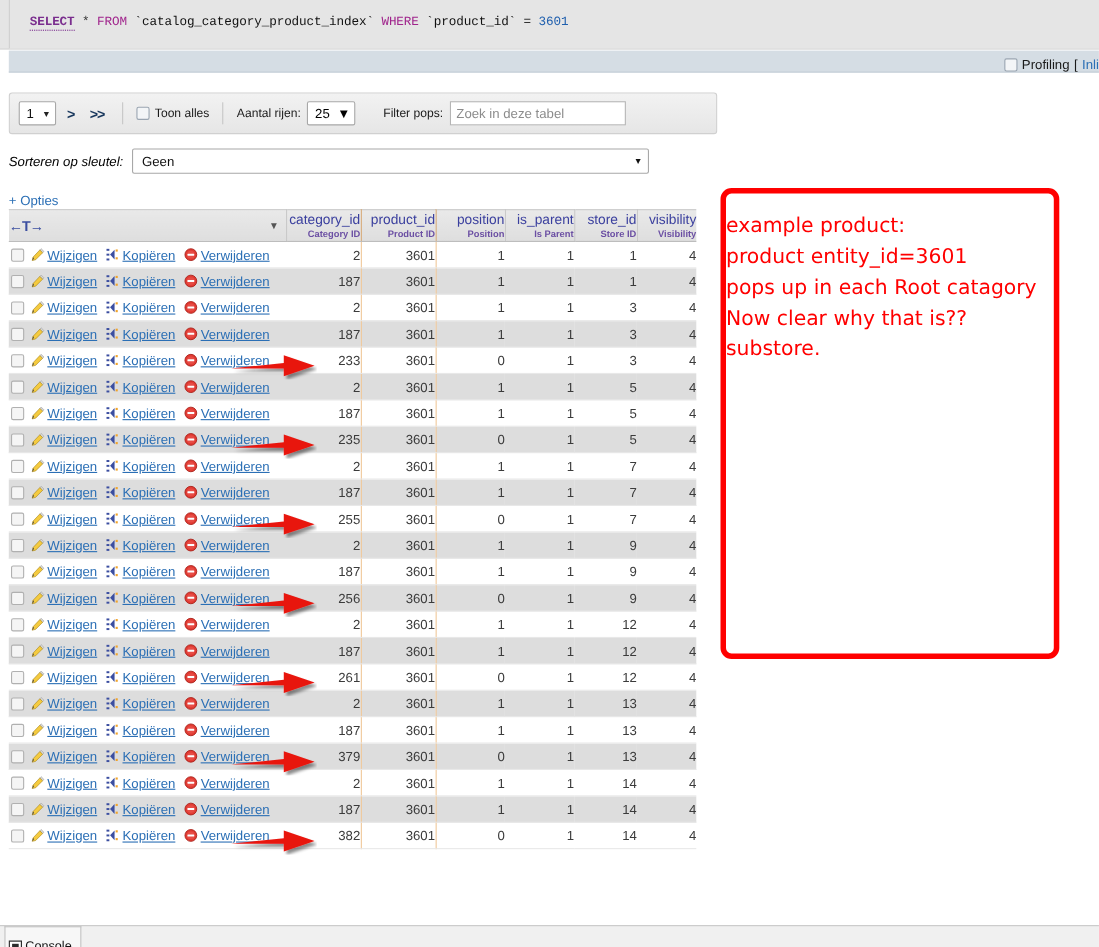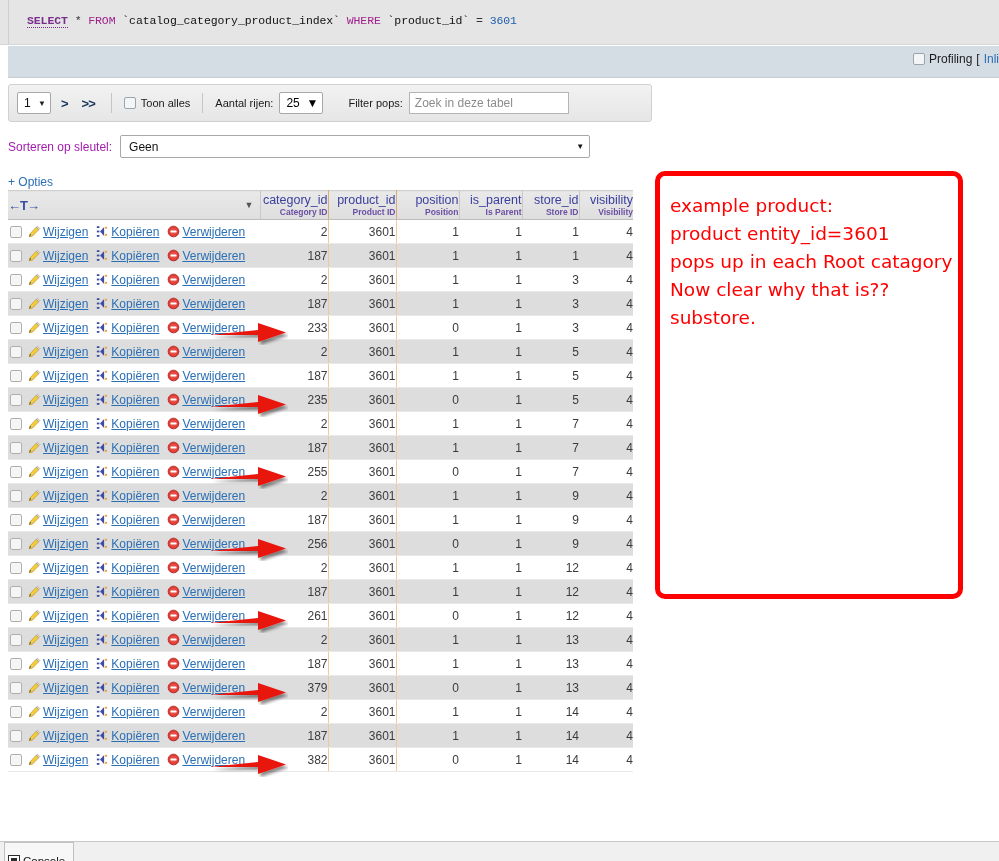--- a/index.html
+++ b/index.html
@@ -54,21 +54,21 @@
   }
   .kw { color: #a0248c; font-weight: normal; }
   .ident { color: #111111; }
   .num { color: #1f5fae; }
   .op { color: #333333; }
 
   .profiling-bar {
     position: absolute;
     left: 8px; top: 46px;
     width: 991px;
-    height: 32px;
+    height: 20px;
     background: #d5dde4;
     border-bottom: 1px solid #c4cdd6;
   }
   .profiling-wrap {
     position: absolute;
     right: 0px;
     top: 6px;
     display: flex;
     align-items: center;
     gap: 4px;
@@ -155,21 +155,21 @@
   .filter-input::placeholder { color: #8c8c8c; }
 
   
   .sortkey-row {
     position: absolute;
     left: 8px; top: 135px;
     display: flex;
     align-items: center;
     gap: 8px;
   }
-  .sortkey-label { font-size: 12px; color: #a21caf; }
+  .sortkey-label { font-size: 12px; color: #000000; font-style: italic; }
   .sortkey-select {
     width: 470px;
     height: 23px;
     background: #ffffff;
     border: 1px solid #a8a8a8;
     border-radius: 2px;
     display: flex;
     align-items: center;
     justify-content: space-between;
     padding: 0 5px 0 8px;
@@ -308,21 +308,21 @@
   
   .callout {
     position: absolute;
     left: 655px;
     top: 171px;
     width: 308px;
     height: 428px;
     background: #ffffff;
     border: 5px solid #ff0000;
     border-radius: 10px;
-    padding: 16px 10px;
+    padding: 16px 0;
   }
   .callout p {
     margin: 0;
     color: #ff0000;
     font-size: 18.5px;
     line-height: 28px;
     font-family: "DejaVu Sans", sans-serif;
     white-space: nowrap;
   }
 

